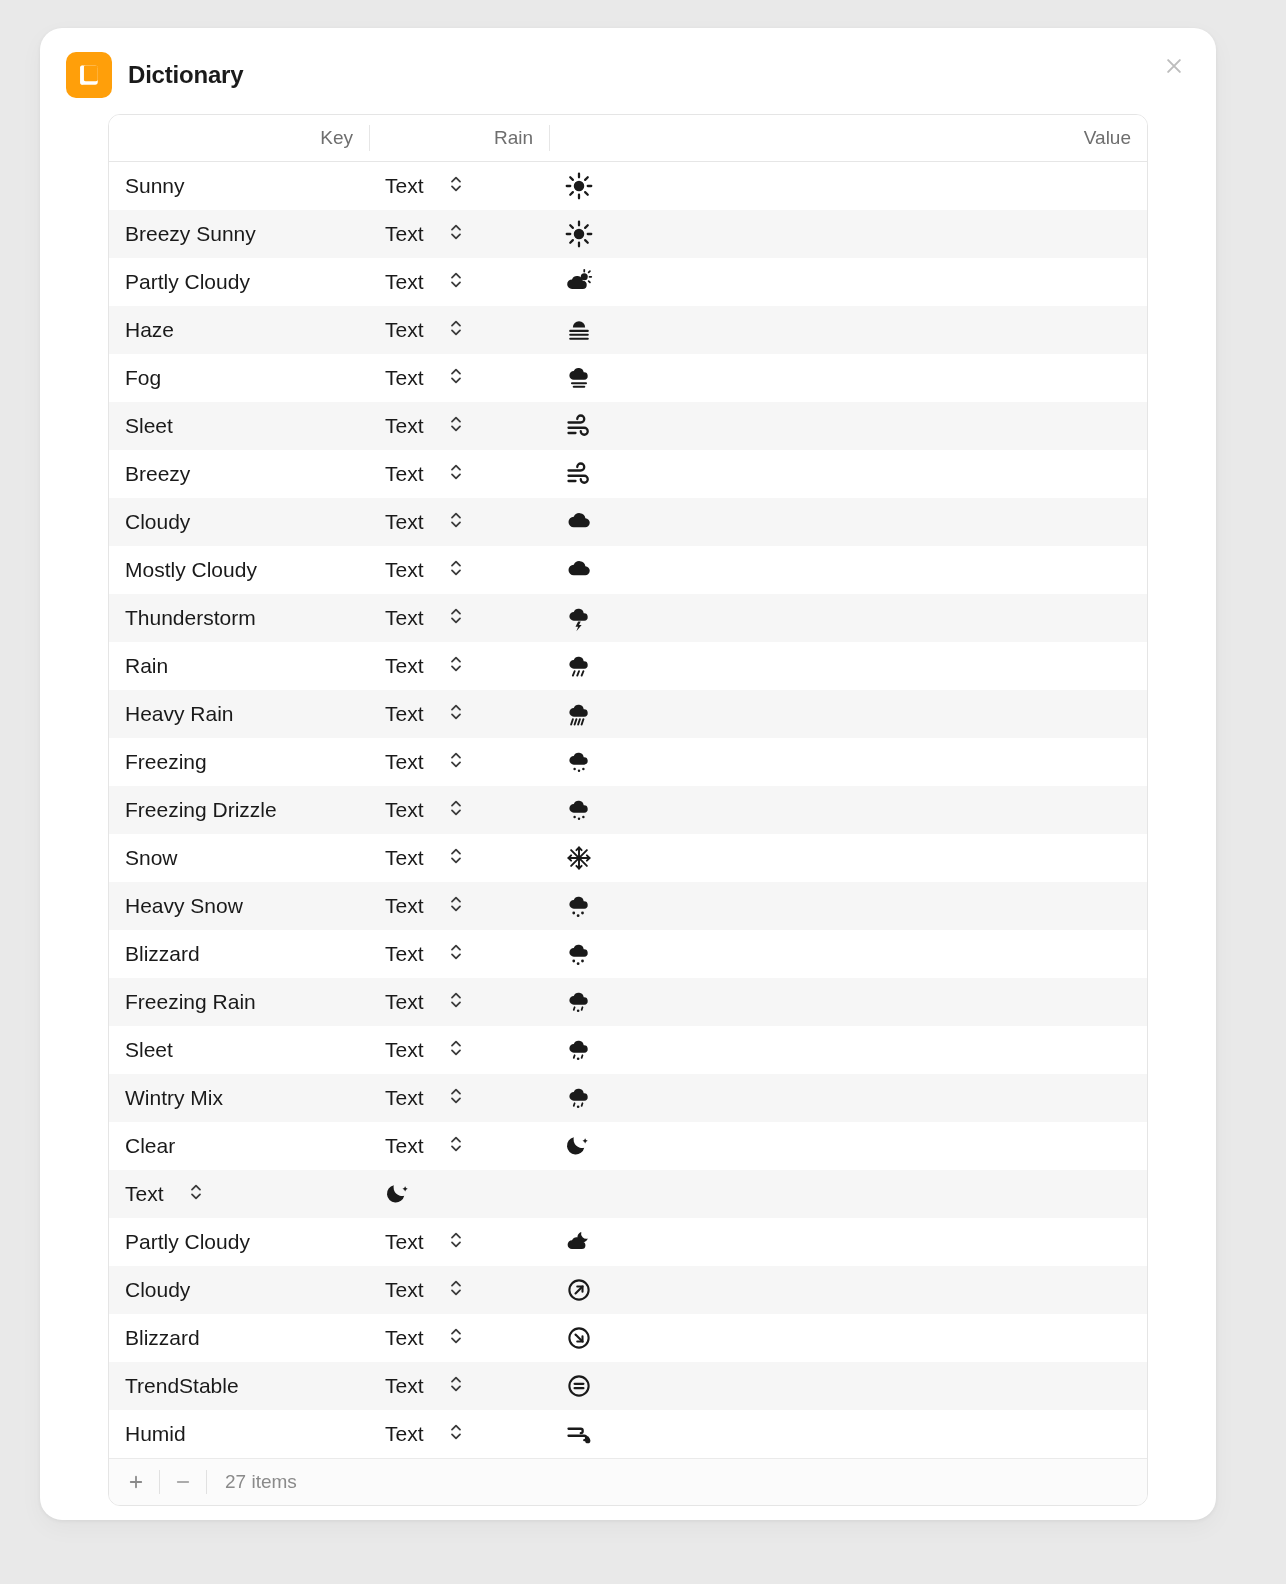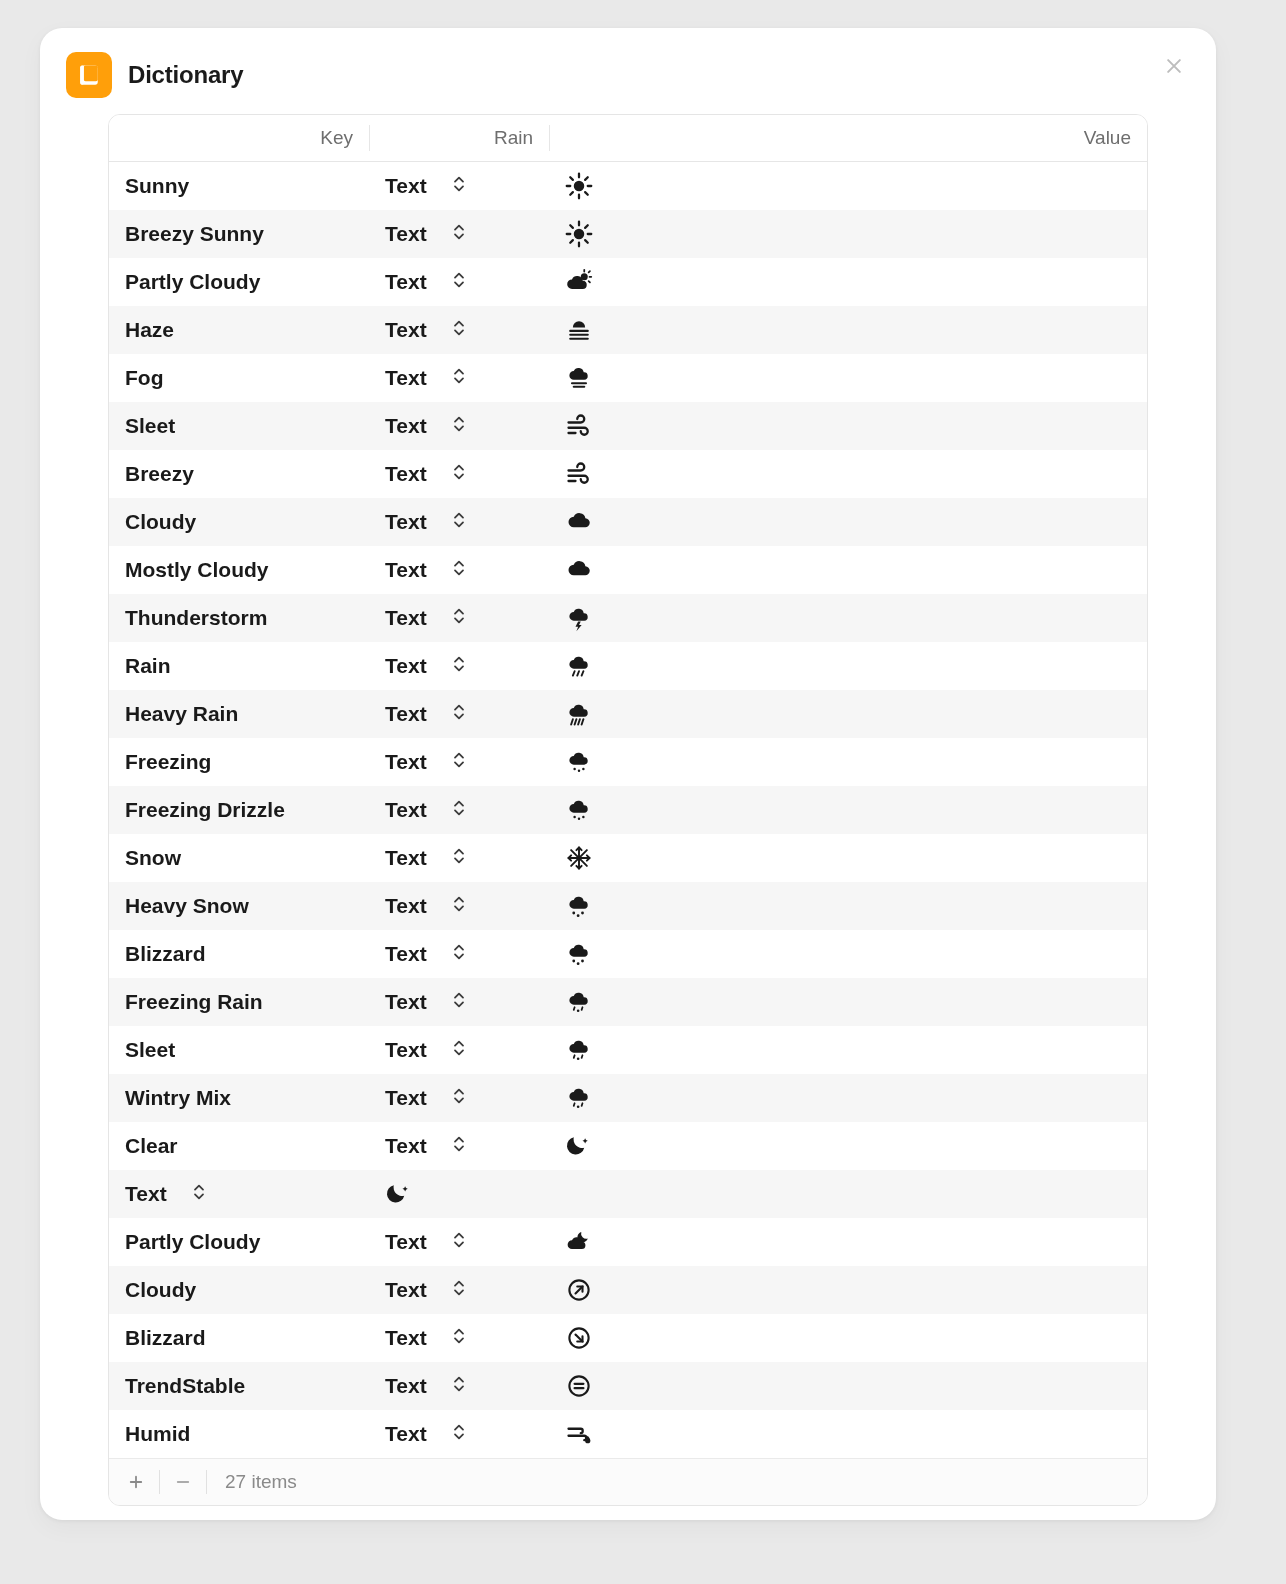--- a/index.html
+++ b/index.html
@@ -84,21 +84,20 @@
     bottom: 10px;
     width: 1px;
     background: #e6e6e6;
   }
   .tbody { }
   .row {
     display: grid;
     grid-template-columns: 260px 180px 1fr;
     align-items: center;
     min-height: 48px;
-    font-weight: bold;
   }
   .row:nth-child(even) { background: #f6f6f6; }
   .row:nth-child(odd)  { background: #ffffff; }
   .cell {
     padding: 10px 16px;
     font-size: 21px;
     color: #1a1a1a;
     display: flex;
     align-items: center;
   }

